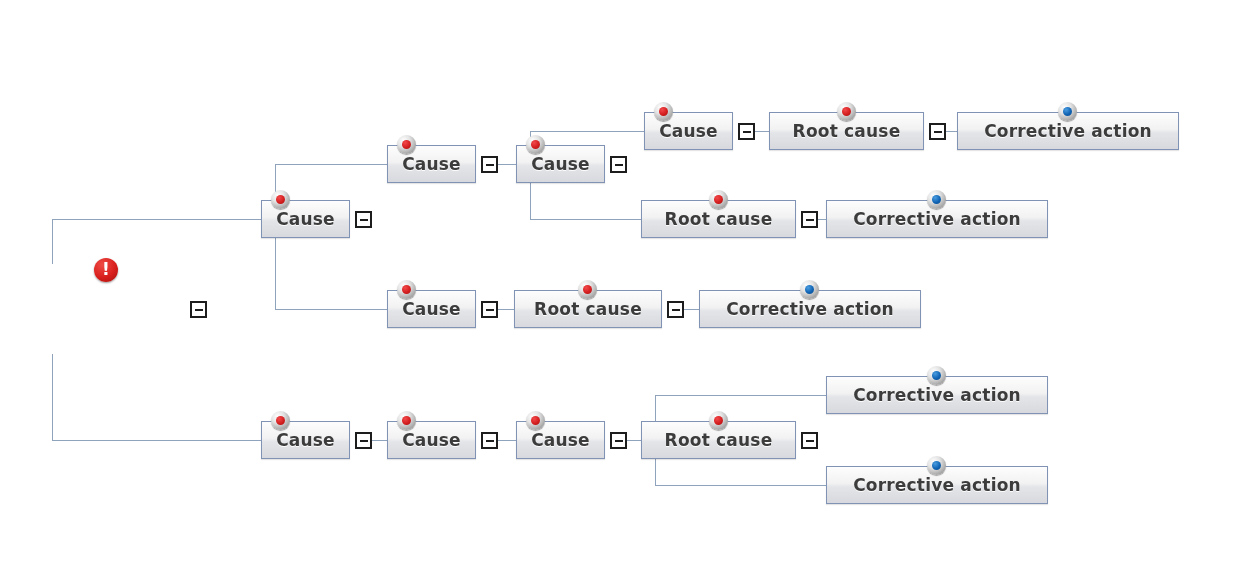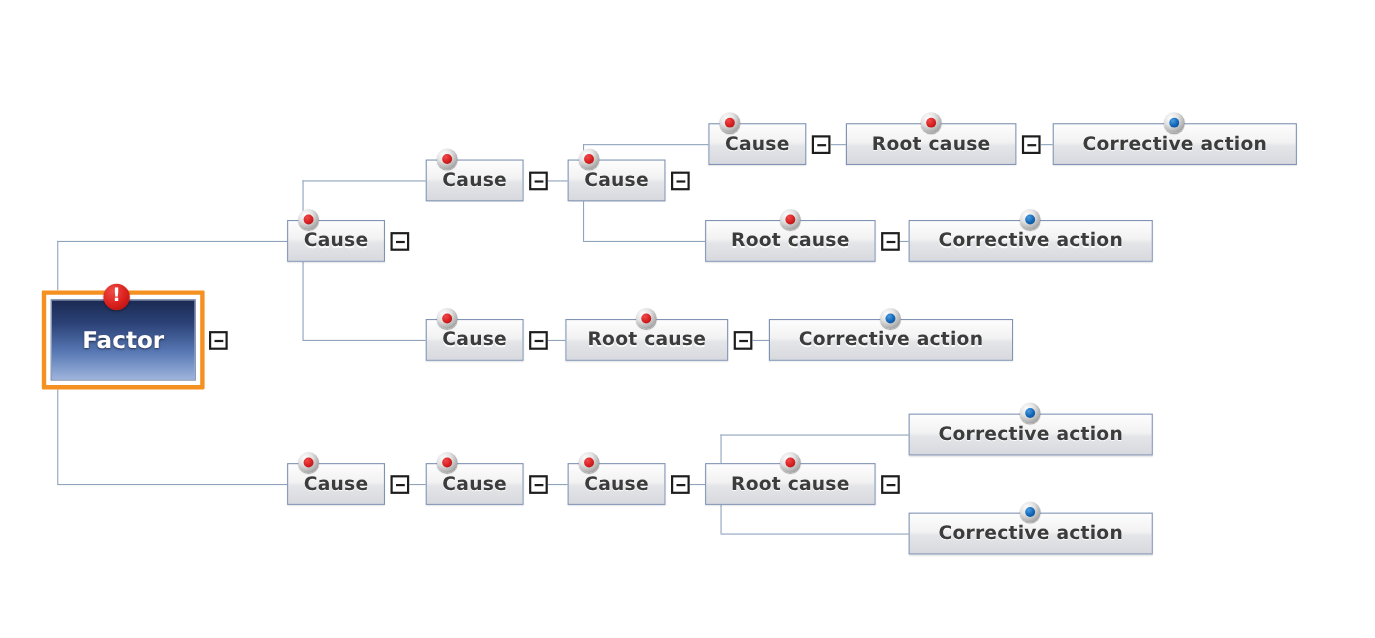--- a/index.html
+++ b/index.html
@@ -165,25 +165,20 @@
     <div class="conn h" style="left: 818px; top: 219px; width: 8px;"></div>
     <div class="conn h" style="left: 498px; top: 309px; width: 16px;"></div>
     <div class="conn h" style="left: 684px; top: 309px; width: 15px;"></div>
     <div class="conn h" style="left: 372px; top: 440px; width: 15px;"></div>
     <div class="conn h" style="left: 498px; top: 440px; width: 18px;"></div>
     <div class="conn h" style="left: 627px; top: 440px; width: 14px;"></div>
     <div class="conn v" style="left: 655px; top: 395px; height: 26px;"></div>
     <div class="conn h" style="left: 655px; top: 395px; width: 171px;"></div>
     <div class="conn v" style="left: 655px; top: 459px; height: 26px;"></div>
     <div class="conn h" style="left: 655px; top: 485px; width: 171px;"></div>
-    <div class="factor-wrap" style="left: 38px; top: 264px; width: 148px; height: 90px;">
-      <div class="factor-box">
-        <span class="label">Factor</span>
-      </div>
-    </div>
     <div class="warn" style="left: 94px; top: 258px;">
       <span>!</span>
     </div>
     <div class="node" style="left: 261px; top: 200px; width: 89px; height: 38px;">
       <span class="label">Cause</span>
     </div>
     <div class="dot red" style="left: 271px; top: 190px;"></div>
     <div class="toggle" style="left: 355px; top: 211px;">
       <i></i>
     </div>

